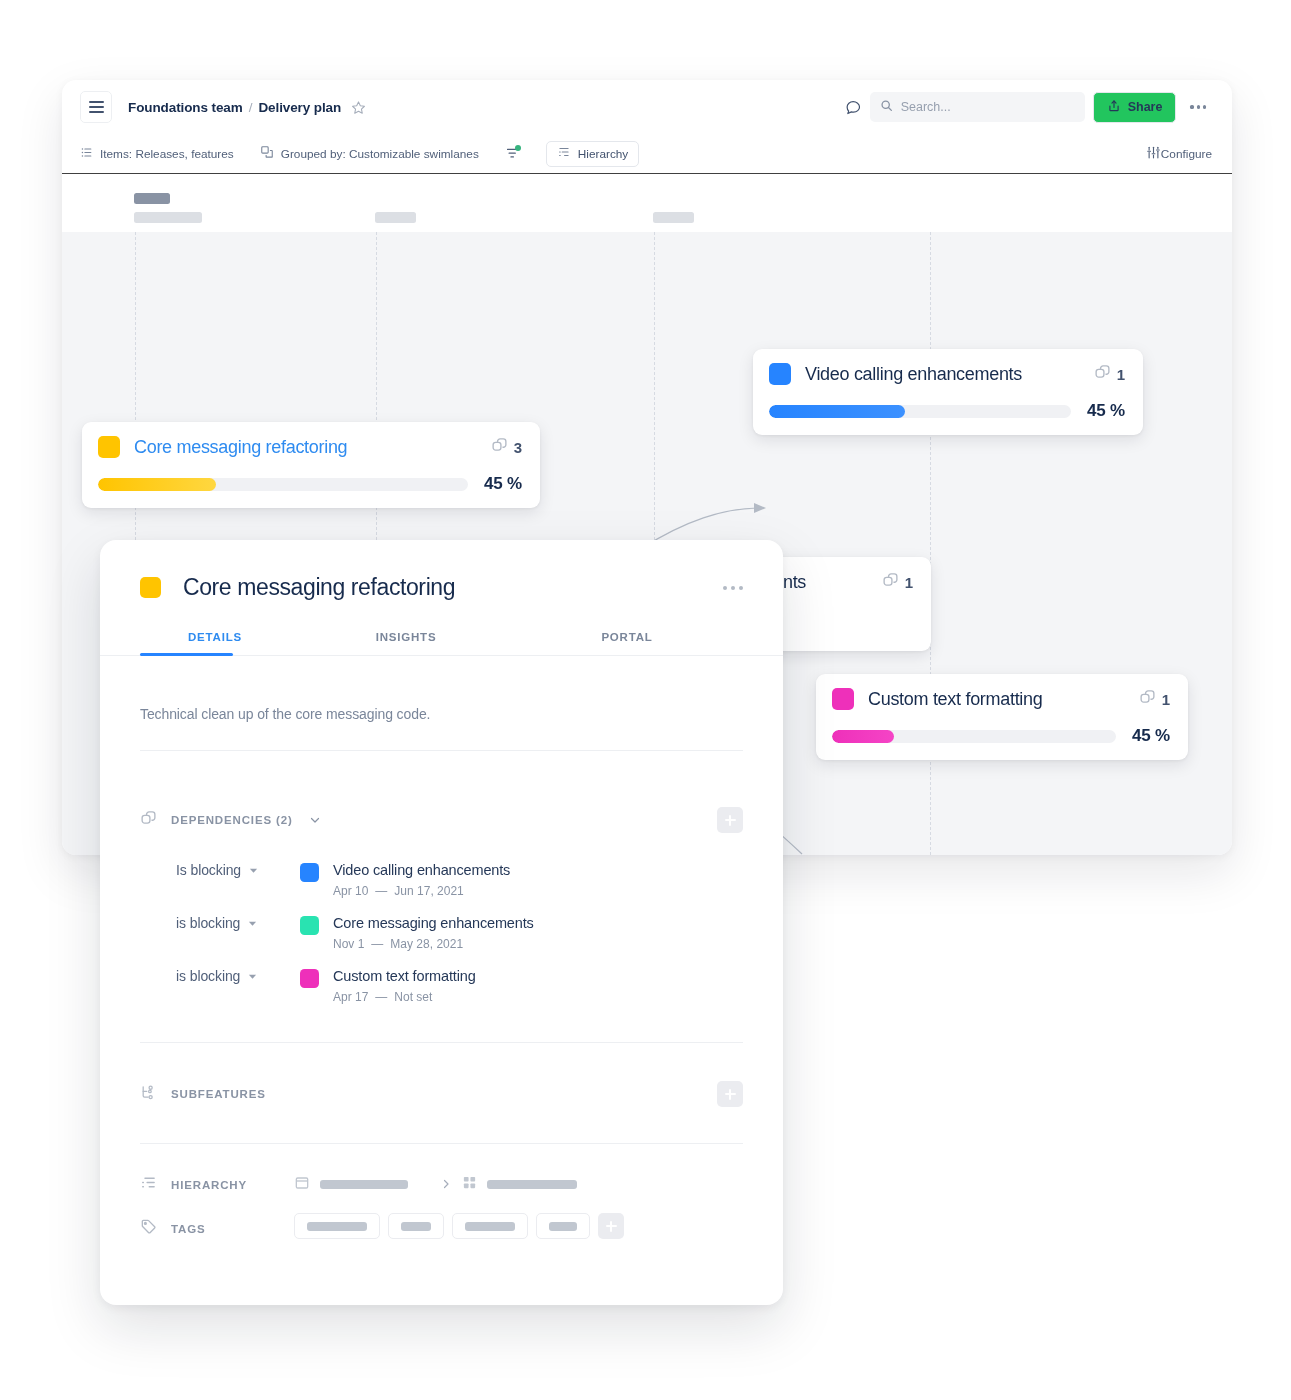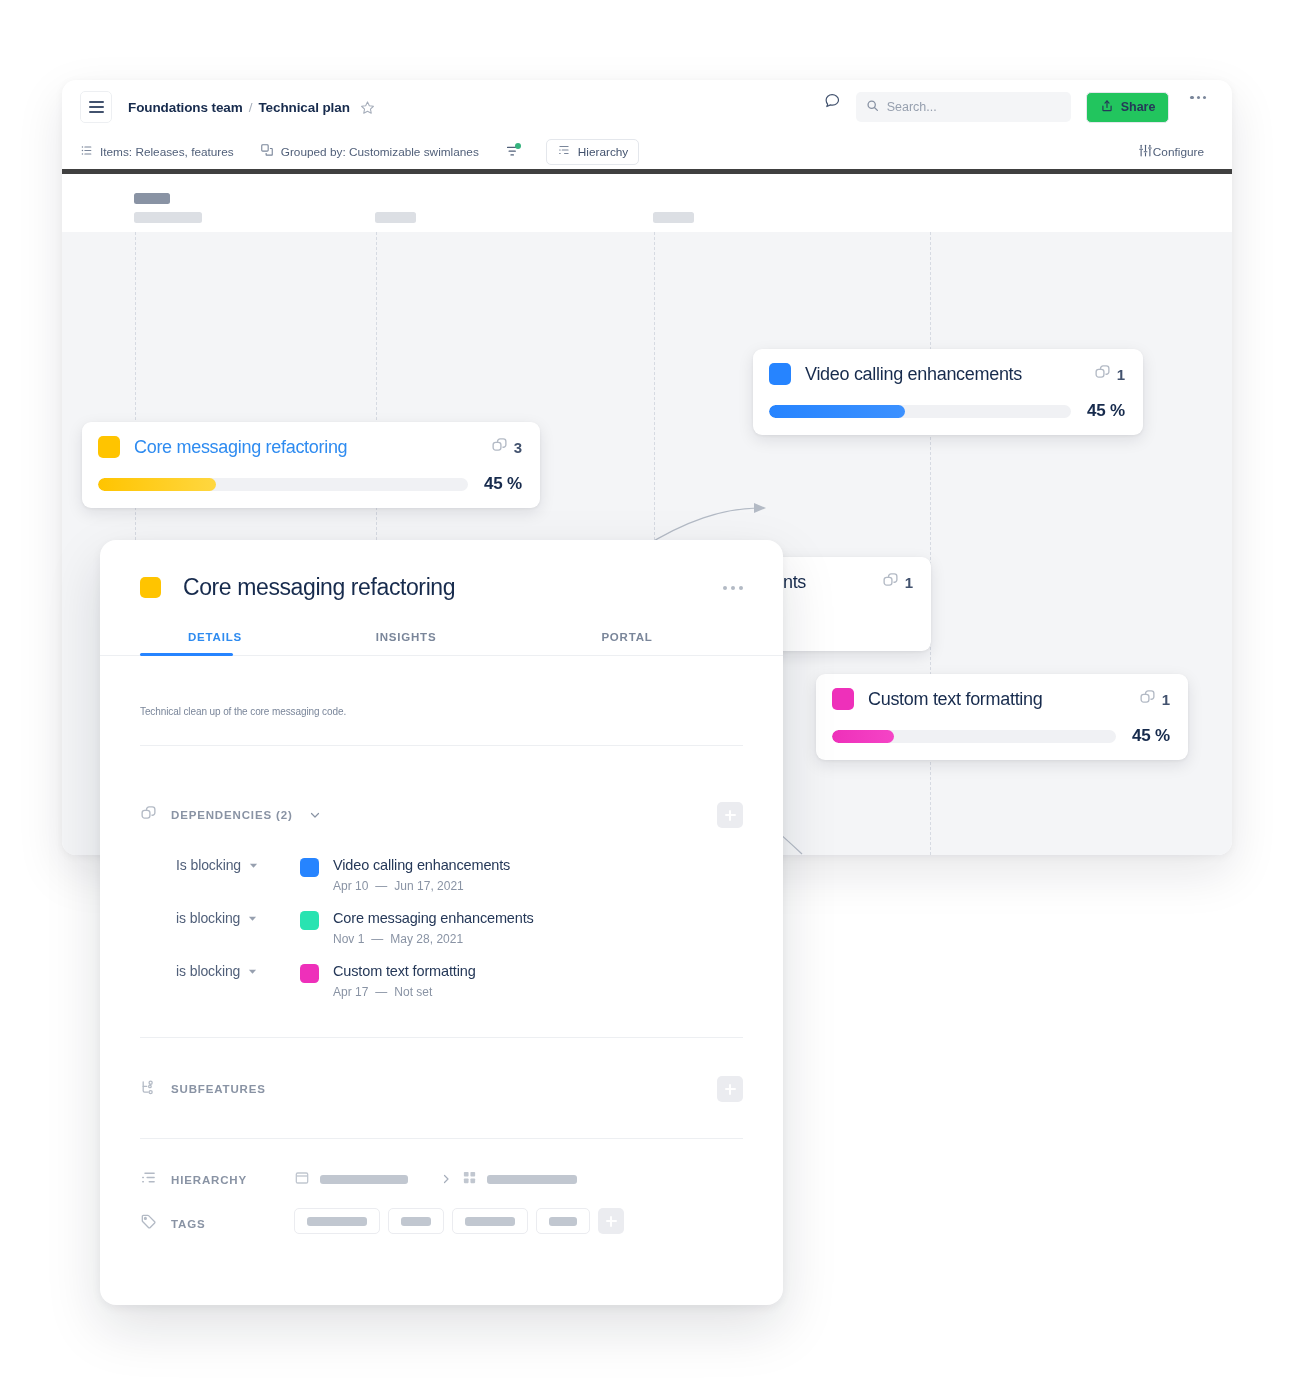--- a/index.html
+++ b/index.html
@@ -36,21 +36,21 @@
     display: flex; flex-direction: column; justify-content: center;
     align-items: center; gap: 3px;
     cursor: pointer;
   }
   .hamburger i { display:block; width: 15px; height: 1.8px; background:#42526E; border-radius:1px; }
   .crumb { margin-left: 16px; display:flex; align-items:center; gap:6px; }
   .crumb .team { font-size: 13.5px; font-weight: 700; color:#172B4D; letter-spacing:-.1px; }
   .crumb .sep { font-size: 13.5px; color:#A5ADBA; font-weight:400; }
   .crumb .plan { font-size: 13.5px; font-weight: 700; color:#172B4D; letter-spacing:-.1px; }
   .star-icon { margin-left: 4px; display:inline-flex; cursor:pointer; }
-  .topbar-right { margin-left:auto; display:flex; align-items:flex-start; gap: 15px; }
+  .topbar-right { margin-left:auto; display:flex; align-items:center; gap: 8px; }
   .comment-icon { display:flex; cursor:pointer; }
   .search-box {
     width: 215px; height: 30px;
     background: #F4F5F7; border-radius: 5px;
     display:flex; align-items:center; gap: 8px;
     padding: 0 10px;
   }
   .search-box .ph { font-size: 12.5px; color:#97A0AF; }
   .share-btn {
     height: 31px; padding: 0 13px;
@@ -59,22 +59,22 @@
     font-size: 12.5px; font-weight: 700; color:#253858;
     cursor:pointer;
   }
   .dots-btn { padding: 4px 6px; cursor:pointer; display:flex; gap:3px; align-items:center; }
   .dots-btn i { width:3.2px; height:3.2px; border-radius:50%; background:#7A869A; display:block; }
 
   
   .toolbar {
     height: 40px;
     display:flex; align-items:center; gap: 26px;
-    padding: 0 28px 0 18px;
-    border-bottom: 5px solid #404040;
+    padding: 0 20px 0 18px;
+    border-bottom: 1px solid #404040;
   }
   .tool { display:flex; align-items:center; gap:7px; font-size: 11.8px; color:#505F79; cursor:pointer; white-space:nowrap;}
   .filter-wrap { position:relative; display:flex; cursor:pointer; }
   .filter-dot { position:absolute; right:-1px; top:-1px; width:6px;height:6px;border-radius:50%;background:#36B37E; }
   .hier-btn {
     height: 26px; padding: 0 10px;
     border:1px solid #E4E7EC; border-radius:5px; background:#fff;
     display:flex;align-items:center;gap:7px;
     font-size: 11.8px; color:#42526E; cursor:pointer;
   }
@@ -134,21 +134,21 @@
   .tab.t1 { width: 150px; }
   .tab.t2 { width: 232px; }
   .tab.t3 { width: 210px; }
   .tab.active { color:#2E8BF0; }
   .tab.active:after {
     content:''; position:absolute; left:0; bottom:0; width: 93px; height: 3px;
     background:#2684FF; border-radius:2px;
   }
 
   .d-body { padding: 0 40px; }
-  .desc { font-size: 10px; color:#7A869A; padding: 38px 0 0 0; letter-spacing:-.1px;}
+  .desc { font-size: 14px; color:#7A869A; padding: 38px 0 0 0; letter-spacing:-.1px;}
 
   .sec { display:flex; align-items:center; gap: 14px; padding: 56px 0 0 0; }
   .sec-label { font-size: 11.5px; font-weight:700; letter-spacing:.85px; color:#8993A4; }
   .chev { margin-left: 2px; display:flex; cursor:pointer; }
   .plus-btn {
     margin-left:auto; width: 26px; height: 26px; border-radius:5px;
     background:#EBECF0; display:flex; align-items:center; justify-content:center;
     cursor:pointer;
   }
   .plus-btn span { position:relative; width:11px; height:11px; display:block;}
@@ -193,21 +193,21 @@
     <div class="topbar">
       <div class="hamburger">
         <i></i>
           <i></i>
           <i></i>
       </div>
 
       <div class="crumb">
         <span class="team">Foundations team</span>
         <span class="sep">/</span>
-        <span class="plan">Technical plan</span>
+        <span class="plan">Delivery plan</span>
         <span class="star-icon">
           <svg width="15" height="15" viewBox="0 0 24 24" fill="none" stroke="#A5ADBA" stroke-width="1.7" stroke-linejoin="round">
             <polygon points="12,3 14.9,9.2 21.5,10 16.7,14.6 18,21.1 12,18 6,21.1 7.3,14.6 2.5,10 9.1,9.2"></polygon>
           </svg>
         </span>
       </div>
 
       <div class="topbar-right">
         <span class="comment-icon">
           <svg width="17" height="17" viewBox="0 0 24 24" fill="none" stroke="#42526E" stroke-width="1.7" stroke-linejoin="round">

